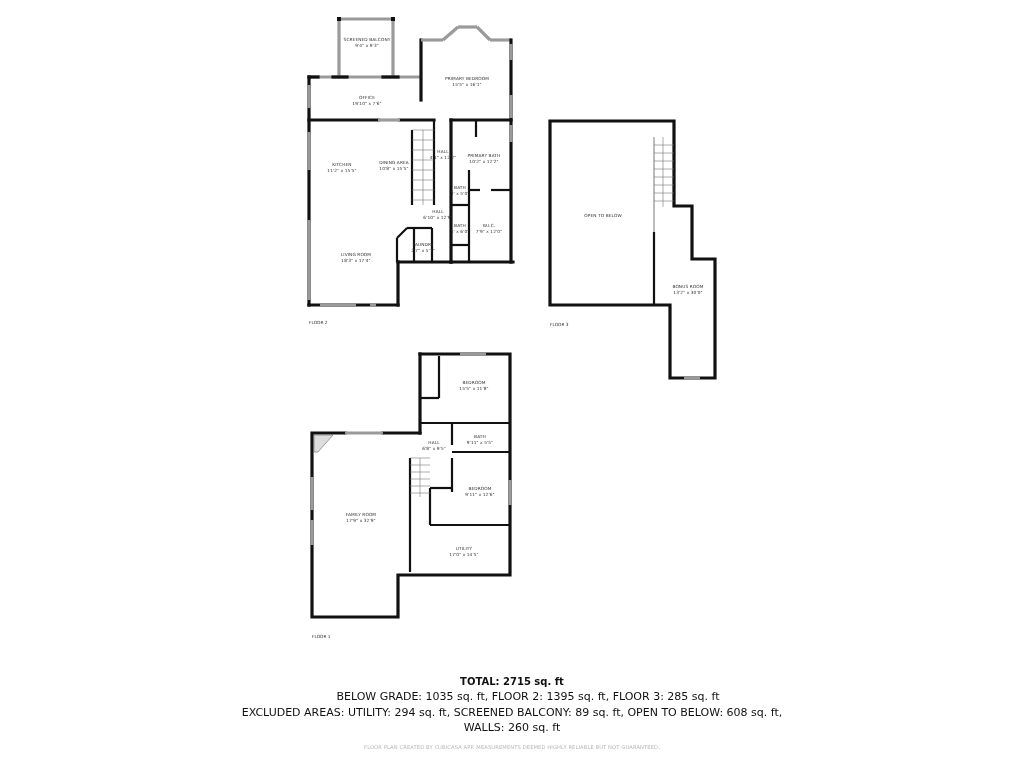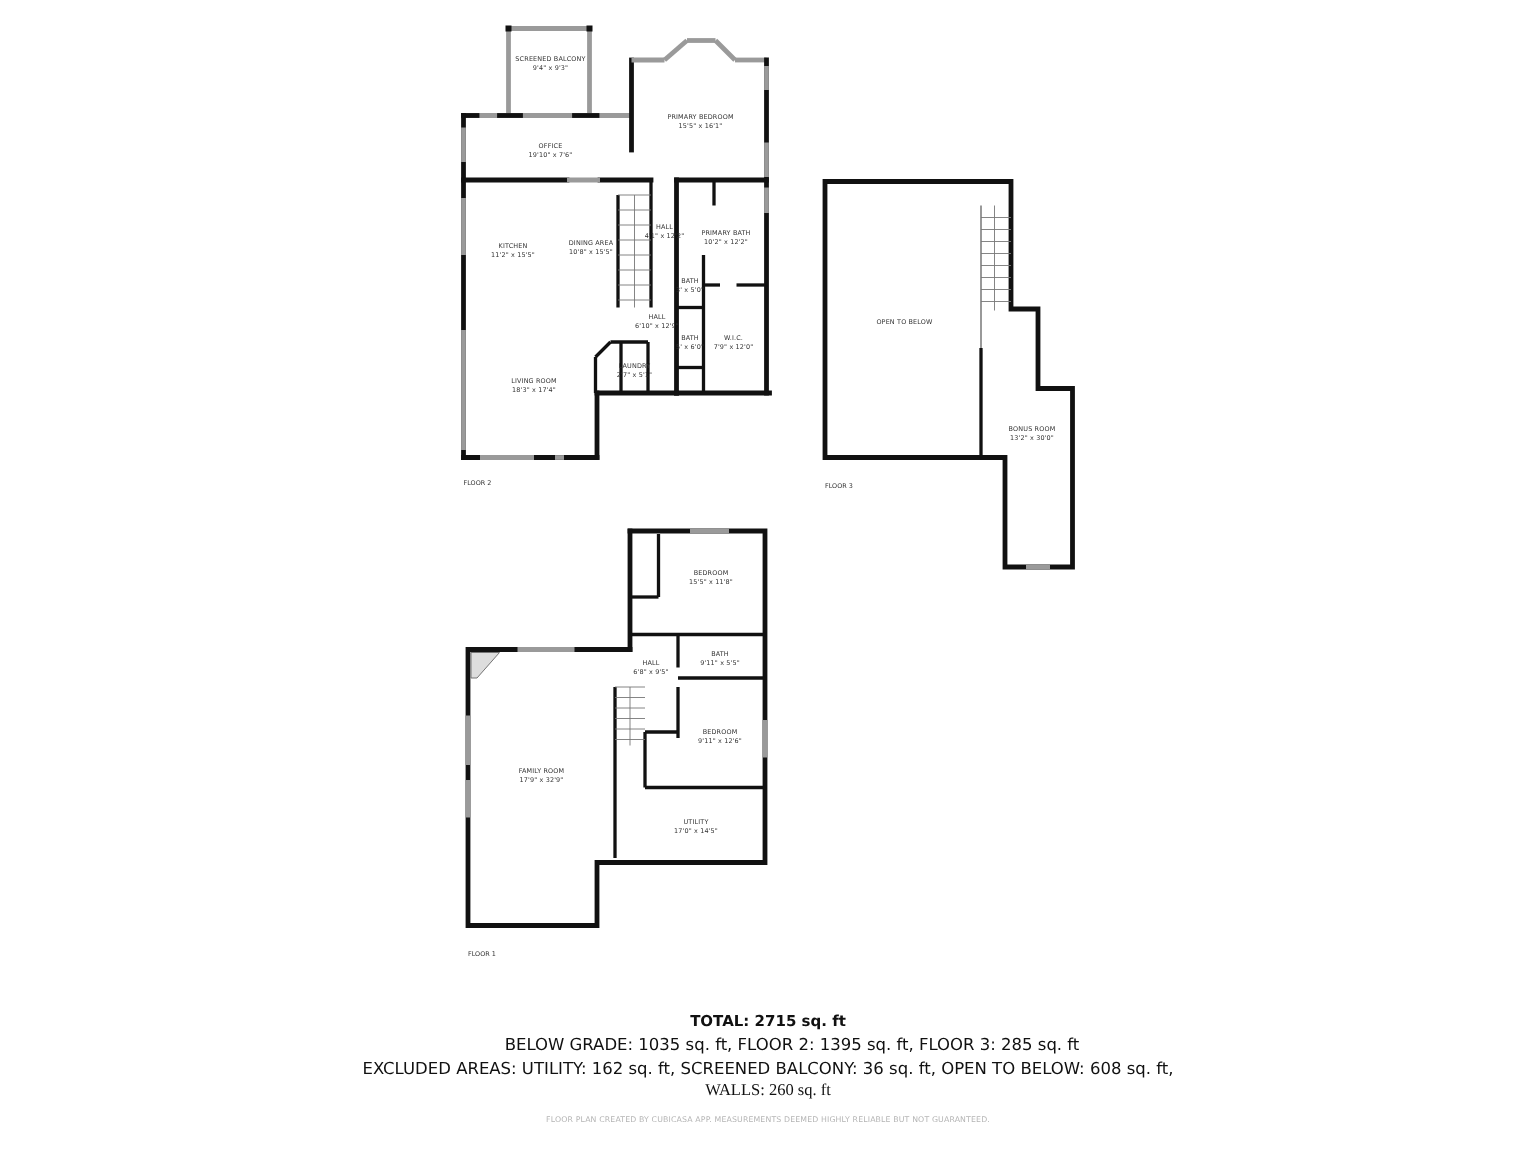--- a/index.html
+++ b/index.html
@@ -10,21 +10,21 @@
     .thin { stroke: #555; stroke-width: 0.8; fill: none; }
     .window { stroke: #9a9a9a; stroke-width: 3.2; fill: none; }
     .stair { stroke: #777; stroke-width: 0.6; fill: none; }
     .rlabel { position: absolute; transform: translate(-50%, -50%); text-align: center; font-size: 4.3px; line-height: 5.6px; color: #333; white-space: nowrap; letter-spacing: 0.1px; }
     .rlabel span { display: block; }
     .flabel { position: absolute; font-size: 4.3px; color: #333; white-space: nowrap; }
     .summary { position: absolute; left: 0; width: 1024px; text-align: center; color: #111; font-family: "DejaVu Sans", sans-serif; }
     .total { top: 676px; font-size: 10px; font-weight: bold; }
     .line1 { top: 690px; font-size: 11px; margin-left: 16px; }
     .line2 { top: 706px; font-size: 11px; }
-    .line3 { top: 721px; font-size: 11px; font-family: Liberation Serif, serif; }
+    .line3 { top: 721px; font-size: 11px; }
     .credit { top: 744px; font-size: 5.2px; color: #b5b5b5; letter-spacing: 0.1px; }
   </style>
 </head>
 <body>
 
 <svg class="plan" viewBox="0 0 1024 768" xmlns="http://www.w3.org/2000/svg">
 
   <g>
 
     <g>
@@ -236,15 +236,15 @@
     <span>17'9" x 32'9"</span>
   </div>
 <div class="rlabel" style="left:464px;top:552px;">
     <span>UTILITY</span>
     <span>17'0" x 14'5"</span>
   </div>
 <div class="flabel" style="left:312px;top:634px;">FLOOR 1</div>
 
 <div class="summary total">TOTAL: 2715 sq. ft</div>
 <div class="summary line1">BELOW GRADE: 1035 sq. ft, FLOOR 2: 1395 sq. ft, FLOOR 3: 285 sq. ft</div>
-<div class="summary line2">EXCLUDED AREAS: UTILITY: 162 sq. ft, SCREENED BALCONY: 36 sq. ft, OPEN TO BELOW: 608 sq. ft,</div>
+<div class="summary line2">EXCLUDED AREAS: UTILITY: 294 sq. ft, SCREENED BALCONY: 89 sq. ft, OPEN TO BELOW: 608 sq. ft,</div>
 <div class="summary line3">WALLS: 260 sq. ft</div>
 <div class="summary credit">FLOOR PLAN CREATED BY CUBICASA APP. MEASUREMENTS DEEMED HIGHLY RELIABLE BUT NOT GUARANTEED.</div>
 
 </body></html>

